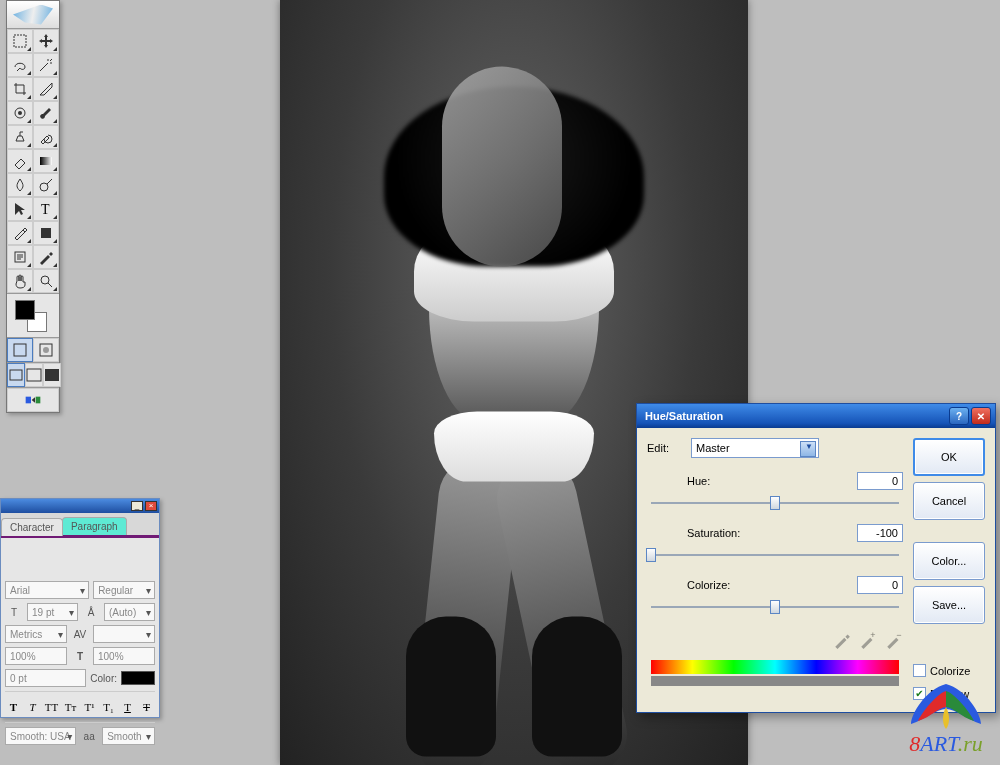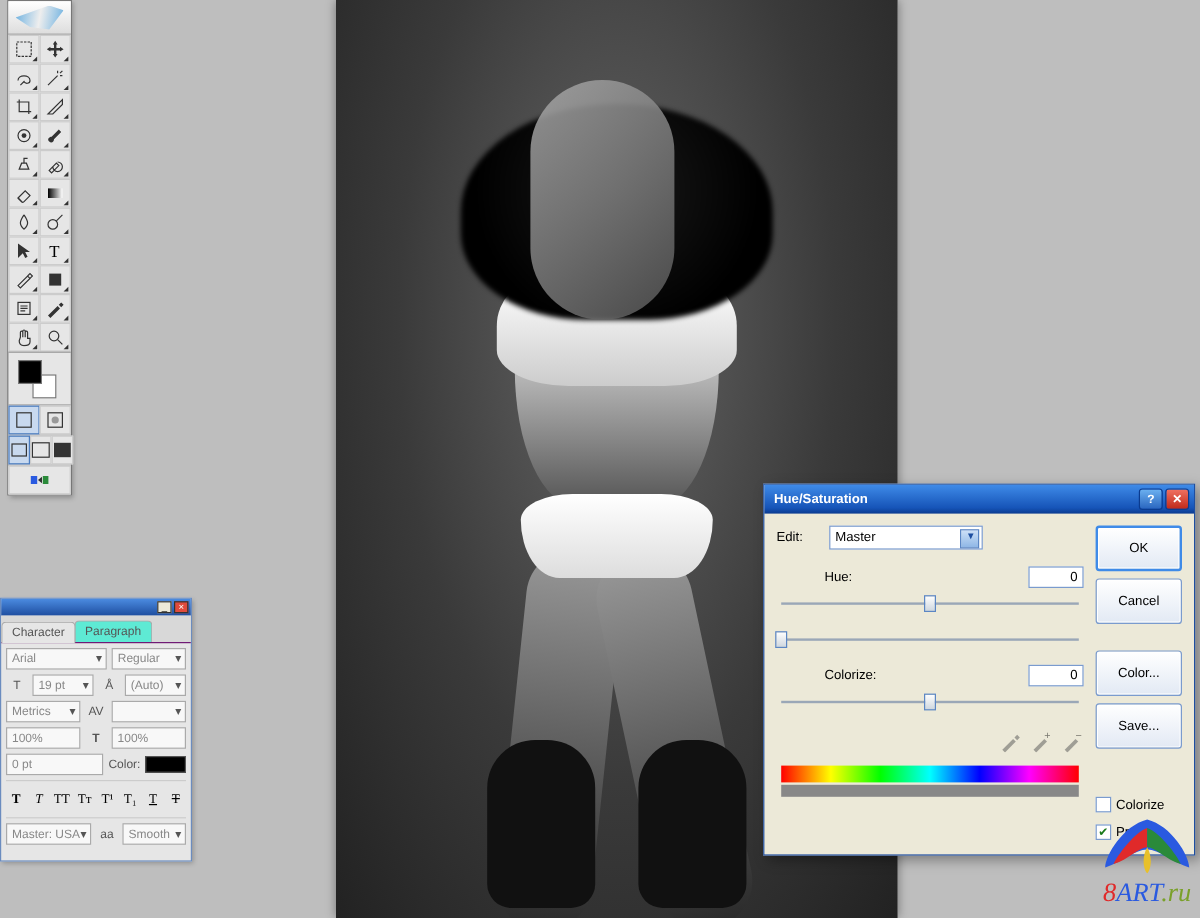--- a/index.html
+++ b/index.html
@@ -121,24 +121,24 @@
     background:#e6e6e6;
     border:1px solid #6b8cbf;
     box-shadow:2px 2px 4px rgba(0,0,0,.25);
   }
   .char-titlebar{
     height:14px; background:linear-gradient(180deg,#4b8be0,#1e4ea0);
     display:flex;justify-content:flex-end;align-items:center;gap:2px;padding:0 2px;
   }
   .titlebtn{width:12px;height:10px;background:#ece9d8;border:1px solid #333;font-size:8px;line-height:8px;text-align:center;}
   .titlebtn.close{background:#e04b3c;color:#fff;}
-  .char-tabs{display:flex;background:#d8d8d8;border-bottom:1px solid #701a75;padding-top:4px;}
+  .char-tabs{display:flex;background:#d8d8d8;border-bottom:3px solid #701a75;padding-top:4px;}
   .char-tab{padding:3px 8px;font-size:10px;color:#555;border:1px solid #aaa;border-bottom:none;background:#5eead4;border-radius:4px 4px 0 0;margin-right:-1px;cursor:pointer;}
   .char-tab.active{background:#e6e6e6;position:relative;top:1px;}
-  .char-body{padding:4px;}
+  .char-body{padding:4px;margin-top:39px;}
   .char-row{display:flex;gap:4px;margin-bottom:4px;align-items:center;}
   .char-field{flex:1;height:18px;border:1px solid #aaa;background:#f8f8f8;font-size:10px;padding:0 4px;display:flex;align-items:center;color:#888;}
   .char-field.dd{position:relative;}
   .char-field.dd::after{content:"▾";position:absolute;right:3px;color:#555;}
   .char-ico{width:18px;height:18px;display:flex;align-items:center;justify-content:center;font-size:10px;color:#555;}
   .tt-row{display:flex;gap:2px;margin:6px 0;}
   .tt{width:18px;height:18px;border:1px solid transparent;display:flex;align-items:center;justify-content:center;font-family:Georgia,serif;font-size:11px;cursor:pointer;}
   .divider{height:1px;background:#ccc;margin:4px 0;}
   .colorwell{width:34px;height:14px;border:1px solid #555;background:#000;}
 
@@ -182,21 +182,21 @@
   .slider-track .thumb{position:absolute;top:2px;width:10px;height:14px;background:linear-gradient(180deg,#fefefe,#cfd7df);border:1px solid #5b86c4;transform:translateX(-50%);}
   .eyedrops{display:flex;justify-content:flex-end;gap:8px;height:24px;align-items:center;margin-top:6px;}
   .eyedrops .ed{width:18px;height:18px;opacity:.5;}
   .chk-row{display:flex;align-items:center;gap:4px;font-size:11px;margin-bottom:4px;}
   .chk{width:13px;height:13px;border:1px solid #7a9bce;background:#fff;display:flex;align-items:center;justify-content:center;font-size:10px;color:#1a7a1a;}
   .spectrum{height:14px;margin:8px 4px 2px 4px;background:linear-gradient(90deg,red,yellow,lime,cyan,blue,magenta,red);}
   .sat-bar{height:10px;margin:2px 4px;background:#888;}
 
   
   .watermark{
-    position:absolute; right:4px; bottom:8px;
+    position:absolute; right:14px; bottom:8px;
     text-align:center; font-family:Georgia,serif;
   }
   .bird{width:80px;height:50px;margin:0 auto;}
   .wm-text{font-size:22px;font-style:italic;}
   .wm-text .r{color:#e02a2a;} .wm-text .g{color:#7aa02a;} .wm-text .b{color:#2a5ae0;}
 </style>
 </head>
 <body>
 
 <div class="canvas">
@@ -458,21 +458,21 @@
       <div class="tt">T₁</div>
       <div class="tt">
           <u>T</u>
         </div>
       <div class="tt">
           <s>T</s>
         </div>
     </div>
     <div class="divider"></div>
     <div class="char-row">
-      <div class="char-field dd">Master: USA</div>
+      <div class="char-field dd">Smooth: USA</div>
       <div class="char-ico">aa</div>
       <div class="char-field dd" style="flex:.7">Smooth</div>
     </div>
   </div>
 </div>
 
 <div class="dialog">
   <div class="dlg-titlebar">
     <span>Hue/Saturation</span>
     <div class="spacer"></div>
@@ -492,20 +492,25 @@
           <div style="flex:1"></div>
           <input class="slider-val" value="0" style="">
         </div>
         <div class="slider-track">
           <div class="rail"></div>
             <div class="thumb" style="left:50%"></div>
         </div>
       </div>
 
       <div class="slider-block">
+        <div class="slider-row">
+          <span class="slider-label">Saturation:</span>
+          <div style="flex:1"></div>
+          <input class="slider-val" value="-100" style="">
+        </div>
         <div class="slider-track">
           <div class="rail"></div>
             <div class="thumb" style="left:0%"></div>
         </div>
       </div>
 
       <div class="slider-block">
         <div class="slider-row">
           <span class="slider-label">Colorize:</span>
           <div style="flex:1"></div>

